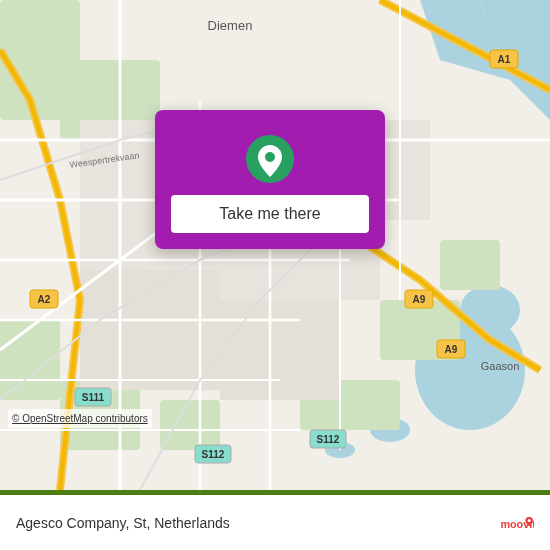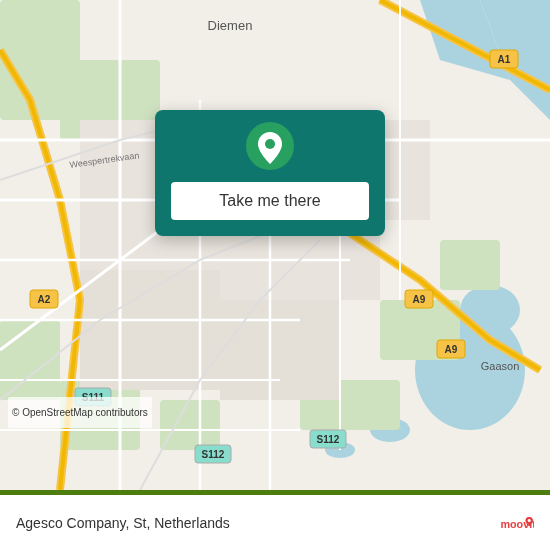--- a/index.html
+++ b/index.html
@@ -55,26 +55,26 @@
       width: 36px;
       height: 36px;
     }
 
     
     #popup-card {
       position: absolute;
       top: 110px;
       left: 155px;
       width: 230px;
-      background: #0f766e;
+      background: #a21caf;
       border-radius: 8px;
       display: flex;
       flex-direction: column;
       align-items: center;
-      padding: 12px 16px 16px 16px;
+      padding: 25px 16px 16px 16px;
       box-shadow: 0 4px 16px rgba(0,0,0,0.25);
     }
 
     #pin-icon {
       width: 48px;
       height: 48px;
       margin-bottom: 12px;
     }
 
     #take-me-there-btn {
@@ -91,22 +91,23 @@
     }
 
     
     #copyright {
       position: absolute;
       bottom: 62px;
       left: 8px;
       font-size: 10px;
       color: #333;
       background: rgba(255,255,255,0.75);
-      padding: 10px 4px;
+      padding: 4px 4px;
       border-radius: 2px;
+      text-decoration: underline;
     }
   </style>
 </head>
 <body>
 
 <div id="map-container">
 
   <svg class="map-bg" viewBox="0 0 550 490" xmlns="http://www.w3.org/2000/svg">
 
     <rect width="550" height="490" fill="#f2efe9"></rect>

